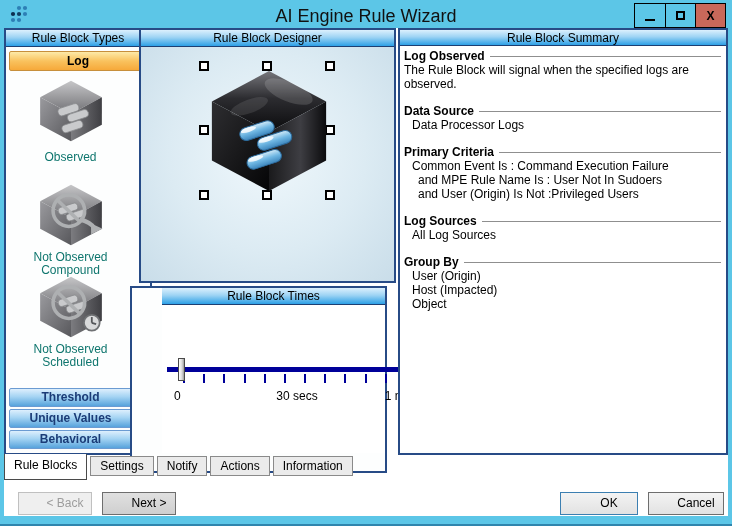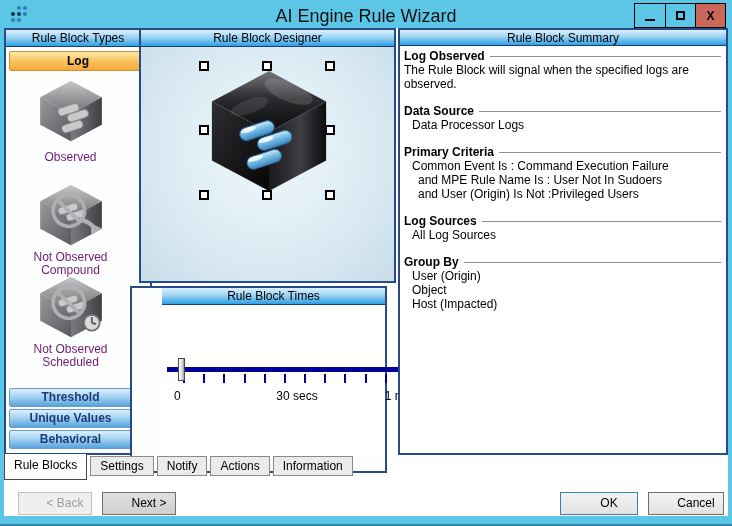--- a/index.html
+++ b/index.html
@@ -23,21 +23,21 @@
   .panel{position:absolute;border:2px solid #274b86;background:#fdfefe;}
   .phead{height:17px;line-height:16px;text-align:center;color:#000;
     background:linear-gradient(180deg,#dcf0fd 0%,#9ed4f4 45%,#2da0e6 100%);
     border-bottom:1px solid #1d3f72;}
   
   .p-left{left:0;top:0;width:148px;height:427px;}
   .btn-log{margin:4px 3px 2px 3px;height:20px;line-height:18px;text-align:center;font-weight:bold;
     border:1px solid #c78f3c;border-radius:2px;cursor:pointer;
     background:linear-gradient(180deg,#fdeaa8 0%,#f9c25e 50%,#f6a93a 100%);}
   .icon-item{text-align:center;cursor:pointer;}
-  .icon-item .lbl{color:#701a75;line-height:13px;}
+  .icon-item .lbl{color:#0f766e;line-height:13px;}
   .i1{position:absolute;left:0;width:129px;top:48px;}
   .i1 .lbl{margin-top:4px;}
   .i2{position:absolute;left:0;width:129px;top:152px;}
   .i3{position:absolute;left:0;width:129px;top:244px;}
   .type-stack{position:absolute;left:0;bottom:2px;width:129px;}
   .btn-type{margin:2px 3px;height:19px;line-height:17px;text-align:center;font-weight:bold;color:#1b3c77;
     border:1px solid #6b9bd2;border-radius:2px;cursor:pointer;
     background:linear-gradient(180deg,#ddeffd 0%,#a5d4f3 45%,#57a3dc 100%);}
   
   .p-designer{left:135px;top:0;width:257px;height:255px;}
@@ -295,22 +295,22 @@
               <span class="rule"></span>
             </div>
           <div class="line ind1">All Log Sources</div>
         </div>
         <div class="sec">
           <div class="sec-h">
               <span>Group By</span>
               <span class="rule"></span>
             </div>
           <div class="line ind1">User (Origin)</div>
+          <div class="line ind1">Host (Impacted)</div>
           <div class="line ind1">Object</div>
-          <div class="line ind1">Host (Impacted)</div>
         </div>
       </div>
     </div>
 
     <div class="tabstrip">
       <div class="tab active">Rule Blocks</div>
       <div class="tab">Settings</div>
       <div class="tab">Notify</div>
       <div class="tab">Actions</div>
       <div class="tab">Information</div>

